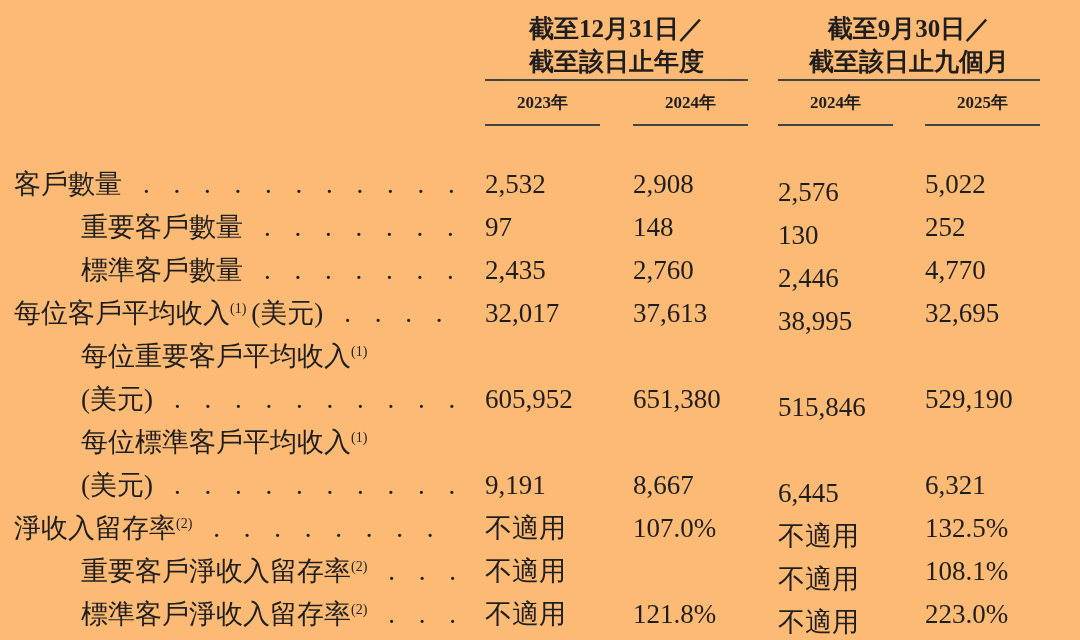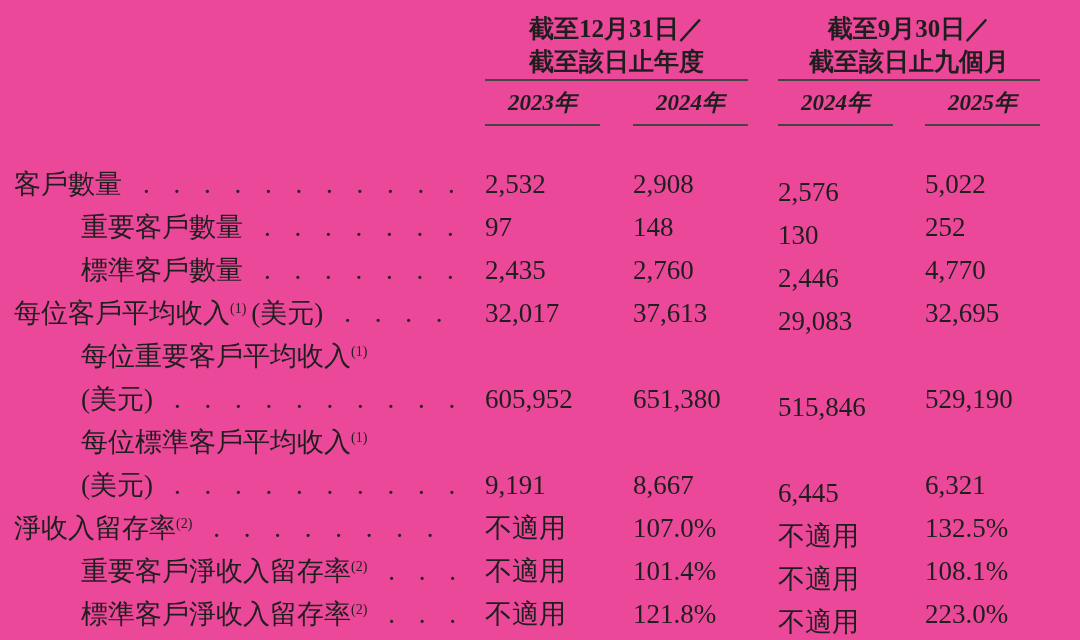--- a/index.html
+++ b/index.html
@@ -1,21 +1,21 @@
 <!DOCTYPE html>
 <html><head>
 <meta charset="utf-8">
 <style>
   * { margin: 0; padding: 0; box-sizing: border-box; }
   html, body { background: #ffffff; }
   .page {
     position: relative;
     width: 1080px;
     height: 640px;
-    background: #ec4899;
+    background: #fdba74;
     color: #1e1e1e;
     font-family: "Liberation Serif", "DejaVu Serif", serif;
     overflow: hidden;
     padding-top: 12px;
   }
   
   .grid {
     display: grid;
     grid-template-columns: 485px 115px 33px 115px 30px 115px 32px 115px;
   }
@@ -29,25 +29,24 @@
     border-bottom: 2.5px solid #444444;
     padding-bottom: 1px;
   }
   .g1 { grid-column: 2 / 5; }
   .g2 { grid-column: 6 / 9; }
   .year-cell {
     grid-row: 2;
     margin-top: 7px;
     text-align: center;
     font-weight: bold;
-    font-size: 23px;
+    font-size: 17px;
     line-height: 30px;
     padding-bottom: 6px;
     border-bottom: 2.5px solid #444444;
-    font-style: italic;
   }
   .y1 { grid-column: 2; }
   .y2 { grid-column: 4; }
   .y3 { grid-column: 6; }
   .y4 { grid-column: 8; }
   
   .tbody { margin-top: 37px; }
   .row { height: 43px; line-height: 43px; font-size: 27px; }
   .label-cell {
     grid-column: 1;
@@ -134,21 +133,21 @@
         <div class="val c3">2,446</div>
         <div class="val c4">4,770</div>
       </div>
       <div class="row grid">
         <div class="label-cell">
           <span class="lbl">每位客戶平均收入<sup>(1)</sup><span class="suffix">(美元)</span></span>
           <span class="leader"></span>
         </div>
         <div class="val c1">32,017</div>
         <div class="val c2">37,613</div>
-        <div class="val c3">29,083</div>
+        <div class="val c3">38,995</div>
         <div class="val c4">32,695</div>
       </div>
       <div class="row grid indent">
         <div class="label-cell">
           <span class="lbl">每位重要客戶平均收入<sup>(1)</sup></span>
         </div>
       </div>
       <div class="row grid indent">
         <div class="label-cell">
           <span class="lbl">(美元)</span>
@@ -183,21 +182,20 @@
         <div class="val c2">107.0%</div>
         <div class="val c3">不適用</div>
         <div class="val c4">132.5%</div>
       </div>
       <div class="row grid indent">
         <div class="label-cell">
           <span class="lbl">重要客戶淨收入留存率<sup>(2)</sup></span>
           <span class="leader"></span>
         </div>
         <div class="val c1">不適用</div>
-        <div class="val c2">101.4%</div>
         <div class="val c3">不適用</div>
         <div class="val c4">108.1%</div>
       </div>
       <div class="row grid indent">
         <div class="label-cell">
           <span class="lbl">標準客戶淨收入留存率<sup>(2)</sup></span>
           <span class="leader"></span>
         </div>
         <div class="val c1">不適用</div>
         <div class="val c2">121.8%</div>

